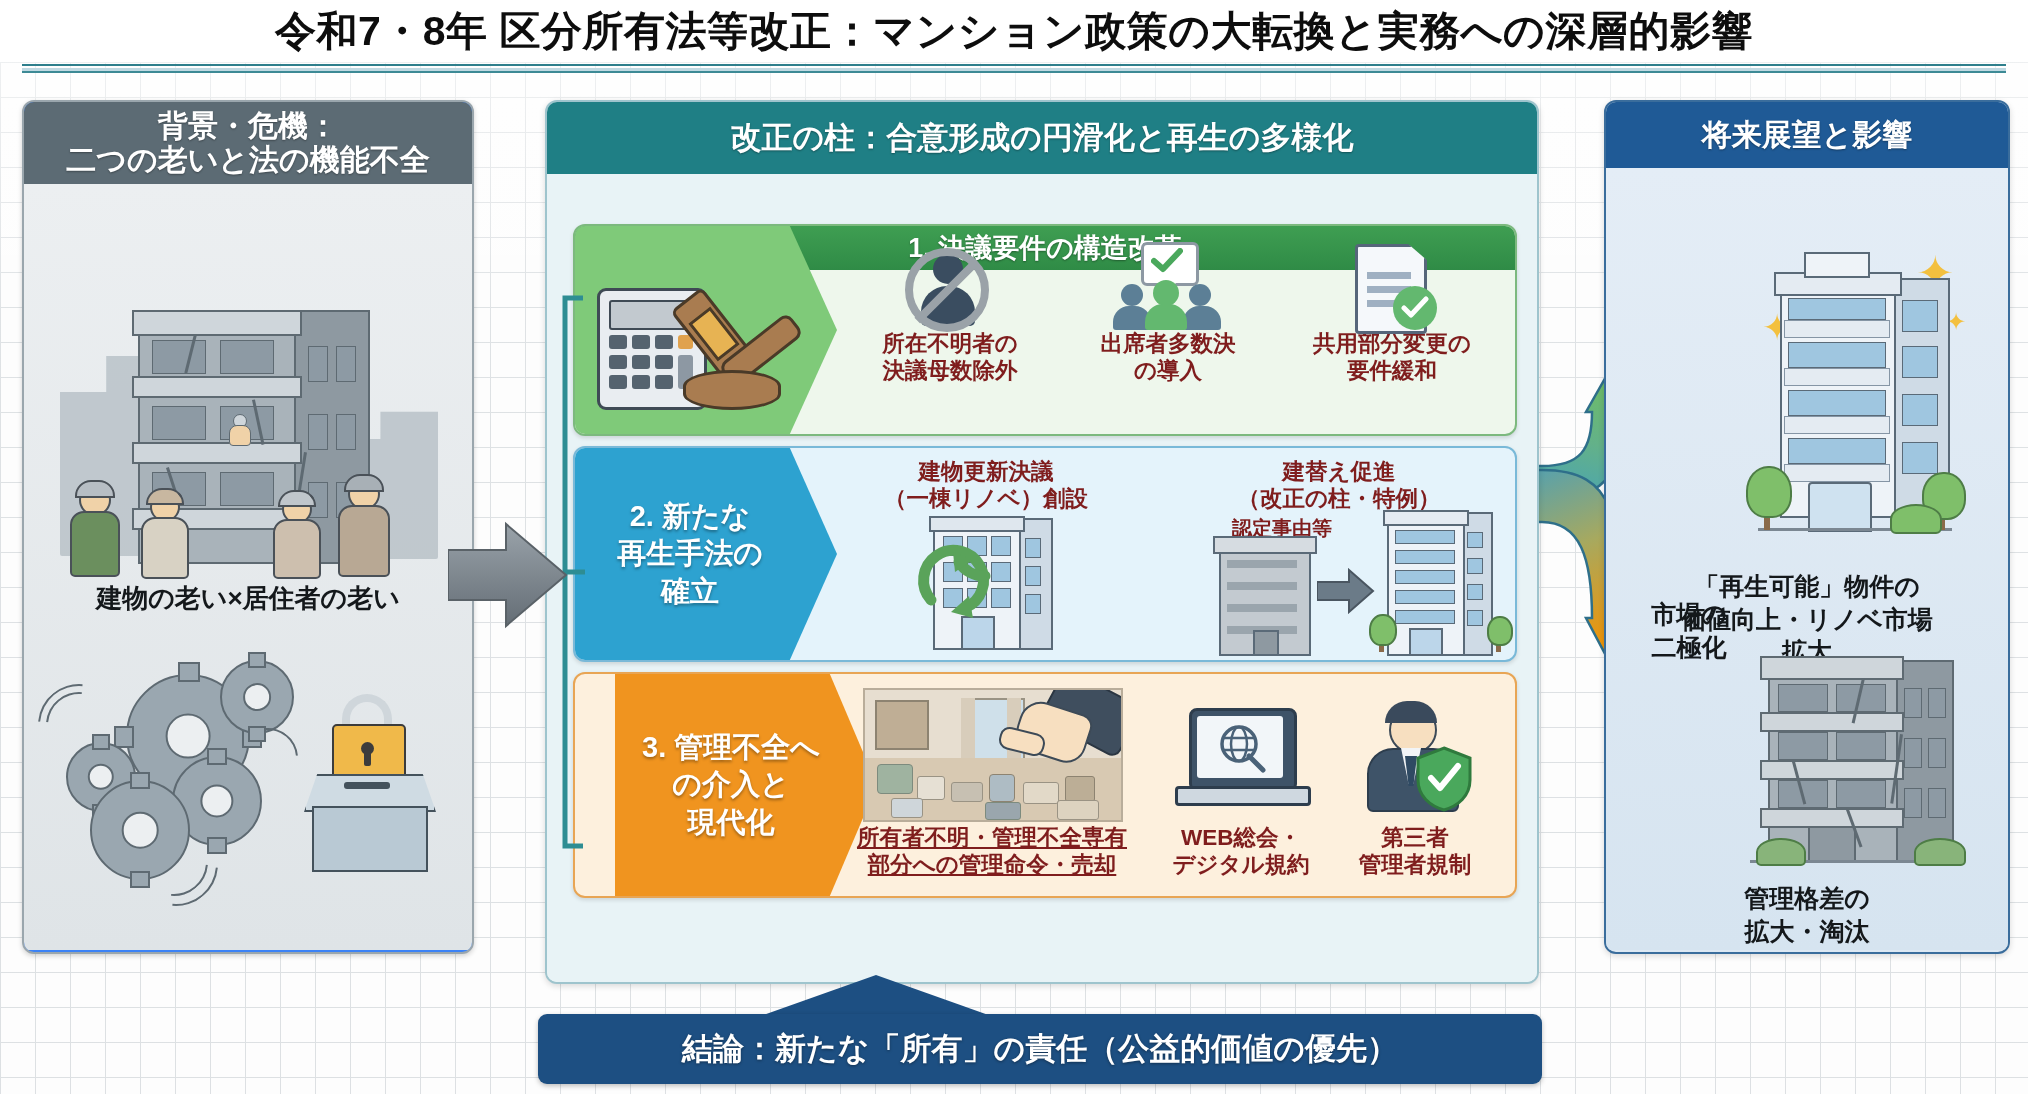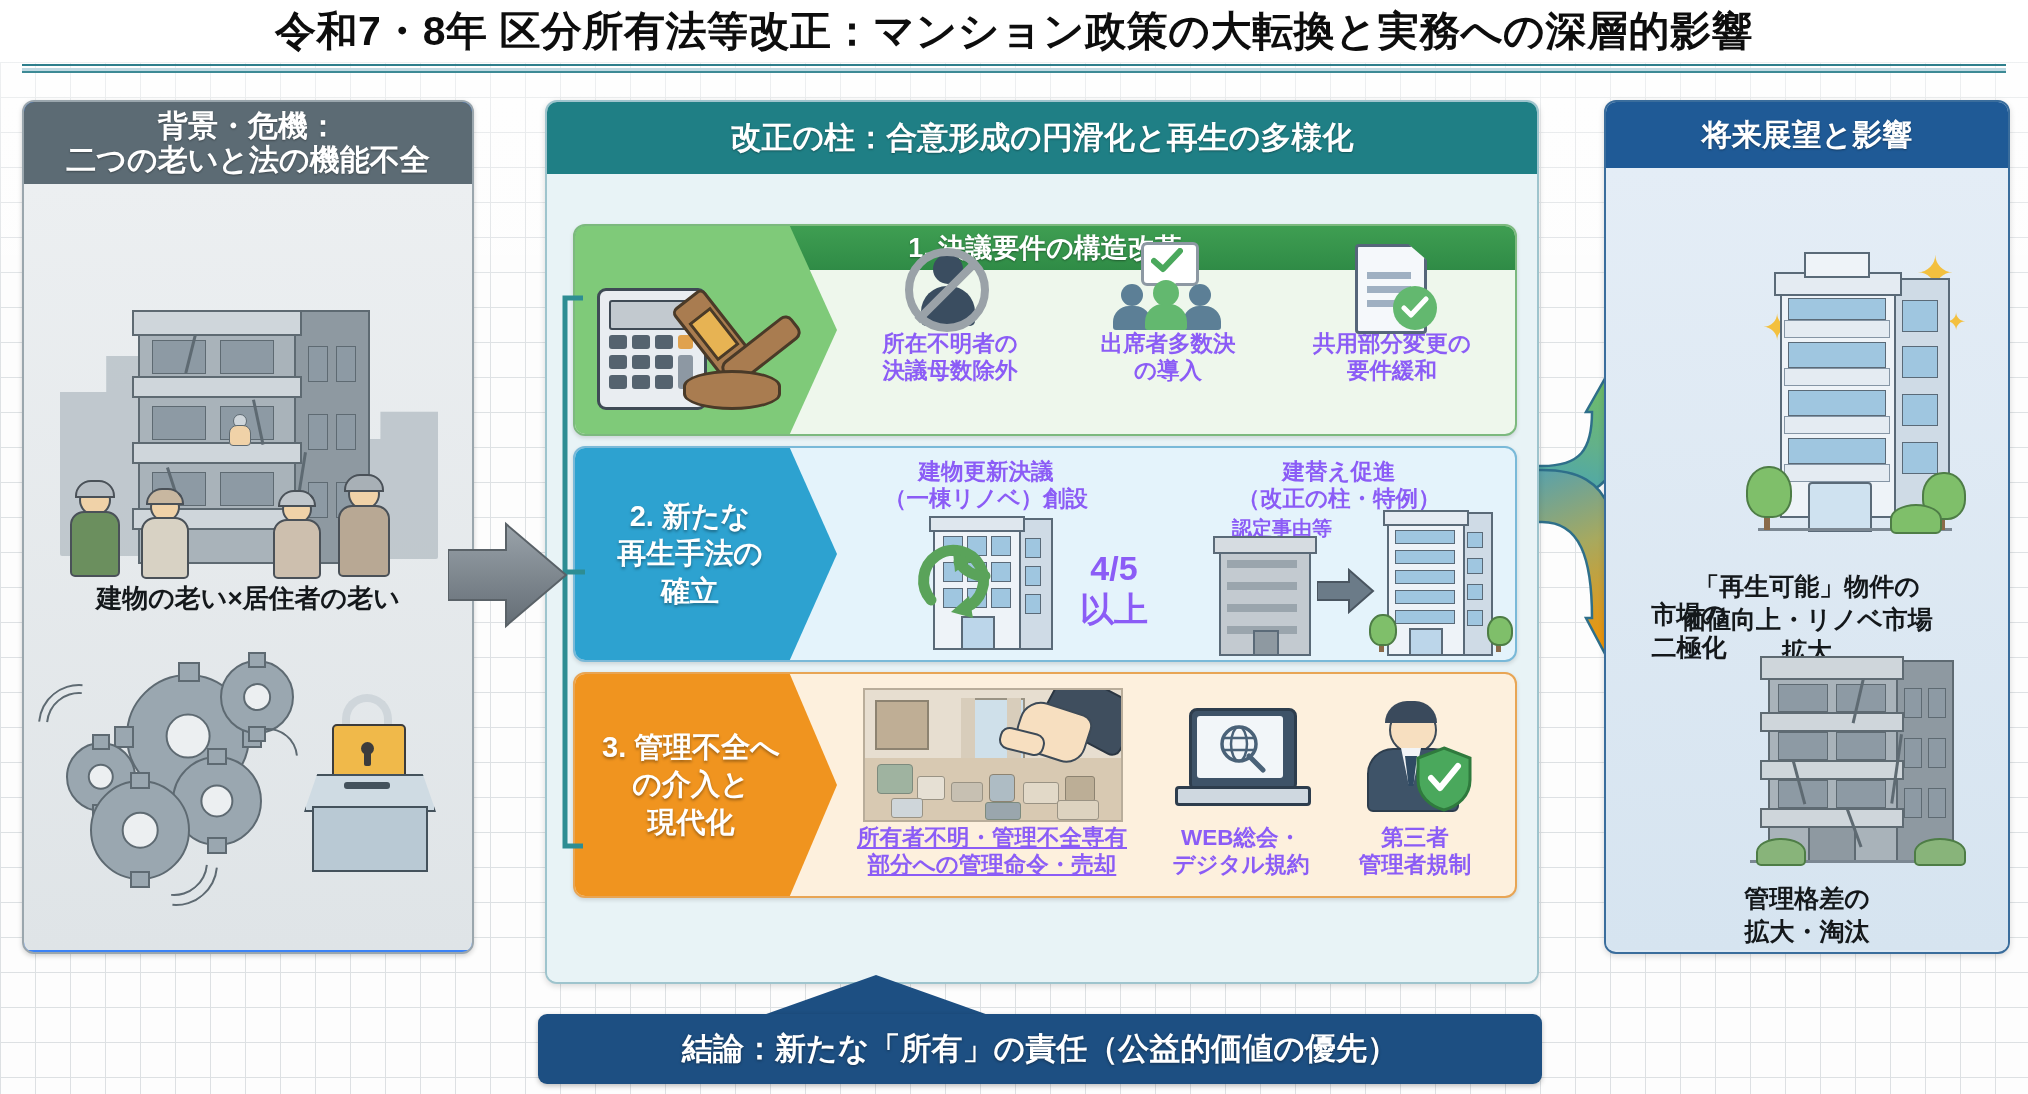--- a/index.html
+++ b/index.html
@@ -89,40 +89,40 @@
   #center .pbody{height:806px;background:#e8f3f6;padding-top:8px;}
 
   .sect{position:absolute;left:26px;width:940px;border-radius:12px;overflow:hidden;
         box-shadow:0 2px 4px rgba(0,0,0,.13);}
   .sect .chev{position:absolute;left:0;top:0;height:100%;display:flex;
       align-items:center;justify-content:center;text-align:center;
       color:#fff;font-weight:bold;line-height:1.28;
       text-shadow:0 2px 3px rgba(0,0,0,.35);}
   .sect .sbody{position:absolute;top:0;height:100%;}
   .item{position:absolute;text-align:center;font-size:22.5px;font-weight:bold;
-        color:#8b5cf6;line-height:1.22;}
+        color:#7f1d1d;line-height:1.22;}
 
   
   #s1{top:50px;height:208px;background:#eef7ec;border:2px solid #7cb97e;}
   #s1 .band{position:absolute;left:0;top:0;width:100%;height:44px;
             background:linear-gradient(180deg,#3f9e52,#2f8b46);
             color:#fff;font-size:27px;font-weight:bold;
             display:flex;align-items:center;justify-content:center;
             text-shadow:0 1px 2px rgba(0,0,0,.35);}
   #s1 .chev{width:262px;background:#7fca79;
      clip-path:polygon(0 0,82% 0,100% 50%,82% 100%,0 100%);}
 
   
   #s2{top:272px;height:212px;background:#e4f3fb;border:2px solid #79b9d8;}
   #s2 .chev{width:262px;background:#2da2d0;font-size:29px;
      clip-path:polygon(0 0,82% 0,100% 50%,82% 100%,0 100%);}
   
   #s3{top:498px;height:222px;background:#fdf0dd;border:2px solid #e8a554;}
   #s3 .chev{width:262px;background:#f0941f;font-size:29px;
-     clip-path:polygon(0 0,82% 0,100% 50%,82% 100%,0 100%);}
+     clip-path:polygon(0 0,82% 0,100% 50%,82% 100%,0 100%);margin-left:40px;}
 
   
   #bracket{position:absolute;left:8px;top:118px;width:30px;height:560px;z-index:5;}
 
   
   #right{left:1604px;top:100px;width:402px;height:850px;
          border:2px solid #3a6d9c;background:#dce8f3;
          box-shadow:0 2px 6px rgba(0,0,0,.15);}
   #right .phead{height:66px;background:#1f5a96;font-size:30px;}
   #right .pbody{height:782px;background:linear-gradient(180deg,#e4edf6,#d6e4f0);}
@@ -392,24 +392,20 @@
           <div class="sb-win" style="left:96px;top:28px;width:14px;height:18px;"></div>
           <div class="sb-win" style="left:96px;top:56px;width:14px;height:18px;"></div>
           <div class="sb-win" style="left:96px;top:84px;width:14px;height:18px;"></div>
           <div style="position:absolute;left:32px;top:106px;width:30px;height:30px;background:#bcd6ea;border:2px solid #5a6a78;"></div>
           <svg style="position:absolute;left:-18px;top:28px;width:96px;height:96px;" viewBox="0 0 96 96">
             <path d="M20,62 A30,30 0 1 1 54,70" fill="none" stroke="#5aa35a" stroke-width="11" stroke-linecap="round"></path>
             <path d="M58,58 L62,80 L40,74 Z" fill="#5aa35a"></path>
             <path d="M74,38 A30,30 0 0 1 48,24" fill="none" stroke="#5aa35a" stroke-width="11" stroke-linecap="round"></path>
             <path d="M44,34 L42,14 L62,22 Z" fill="#5aa35a"></path>
           </svg>
-        </div>
-        <div class="item" style="left:222px;top:100px;width:110px;font-size:34px;">
-          <div>4/5</div>
-          <div>以上</div>
         </div>
 
         <div class="item" style="left:352px;top:10px;width:300px;">
           <div>建替え促進</div>
           <div>（改正の柱・特例）</div>
         </div>
         <div class="item" style="left:352px;top:68px;width:186px;font-size:20px;">認定事由等</div>
 
         <div style="position:absolute;left:372px;top:62px;width:300px;height:146px;">
 

